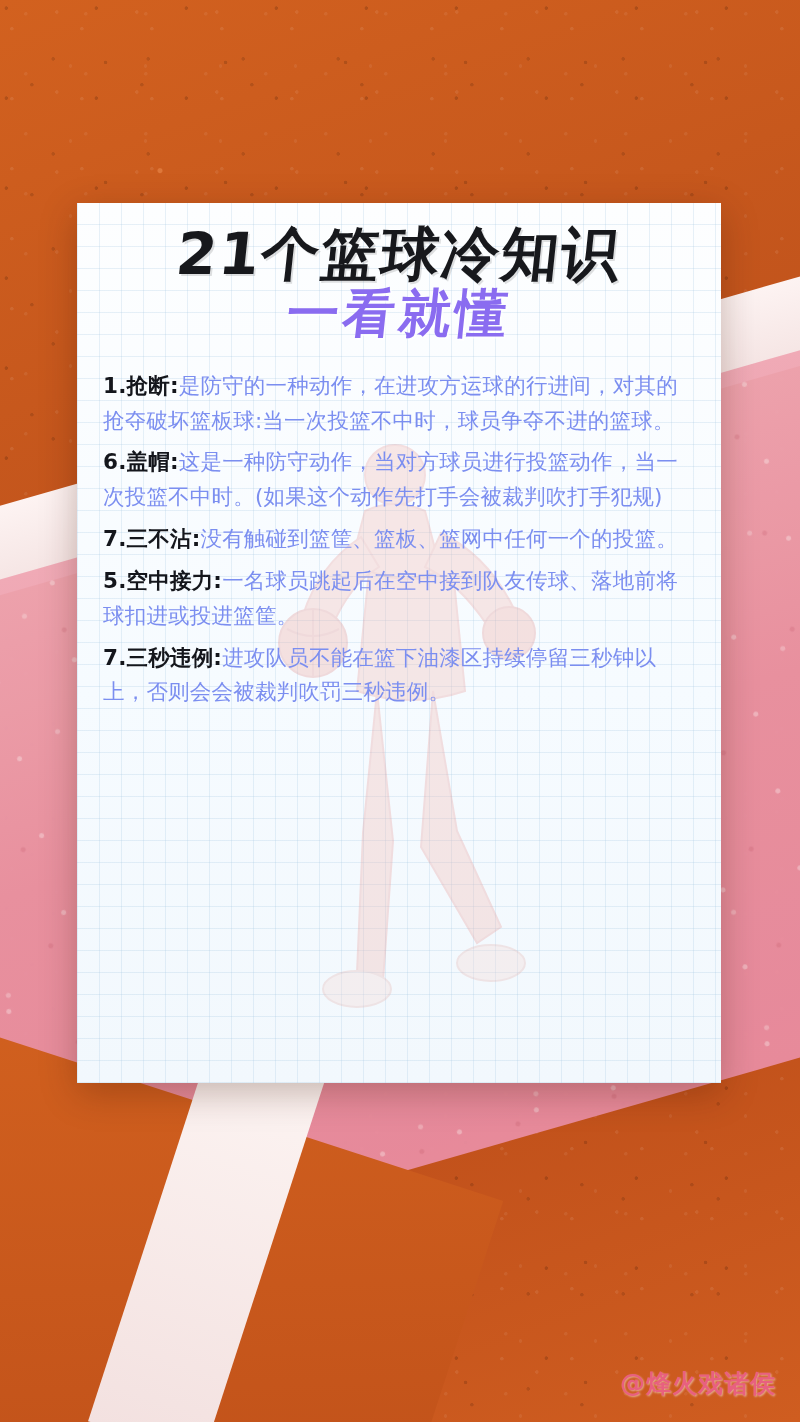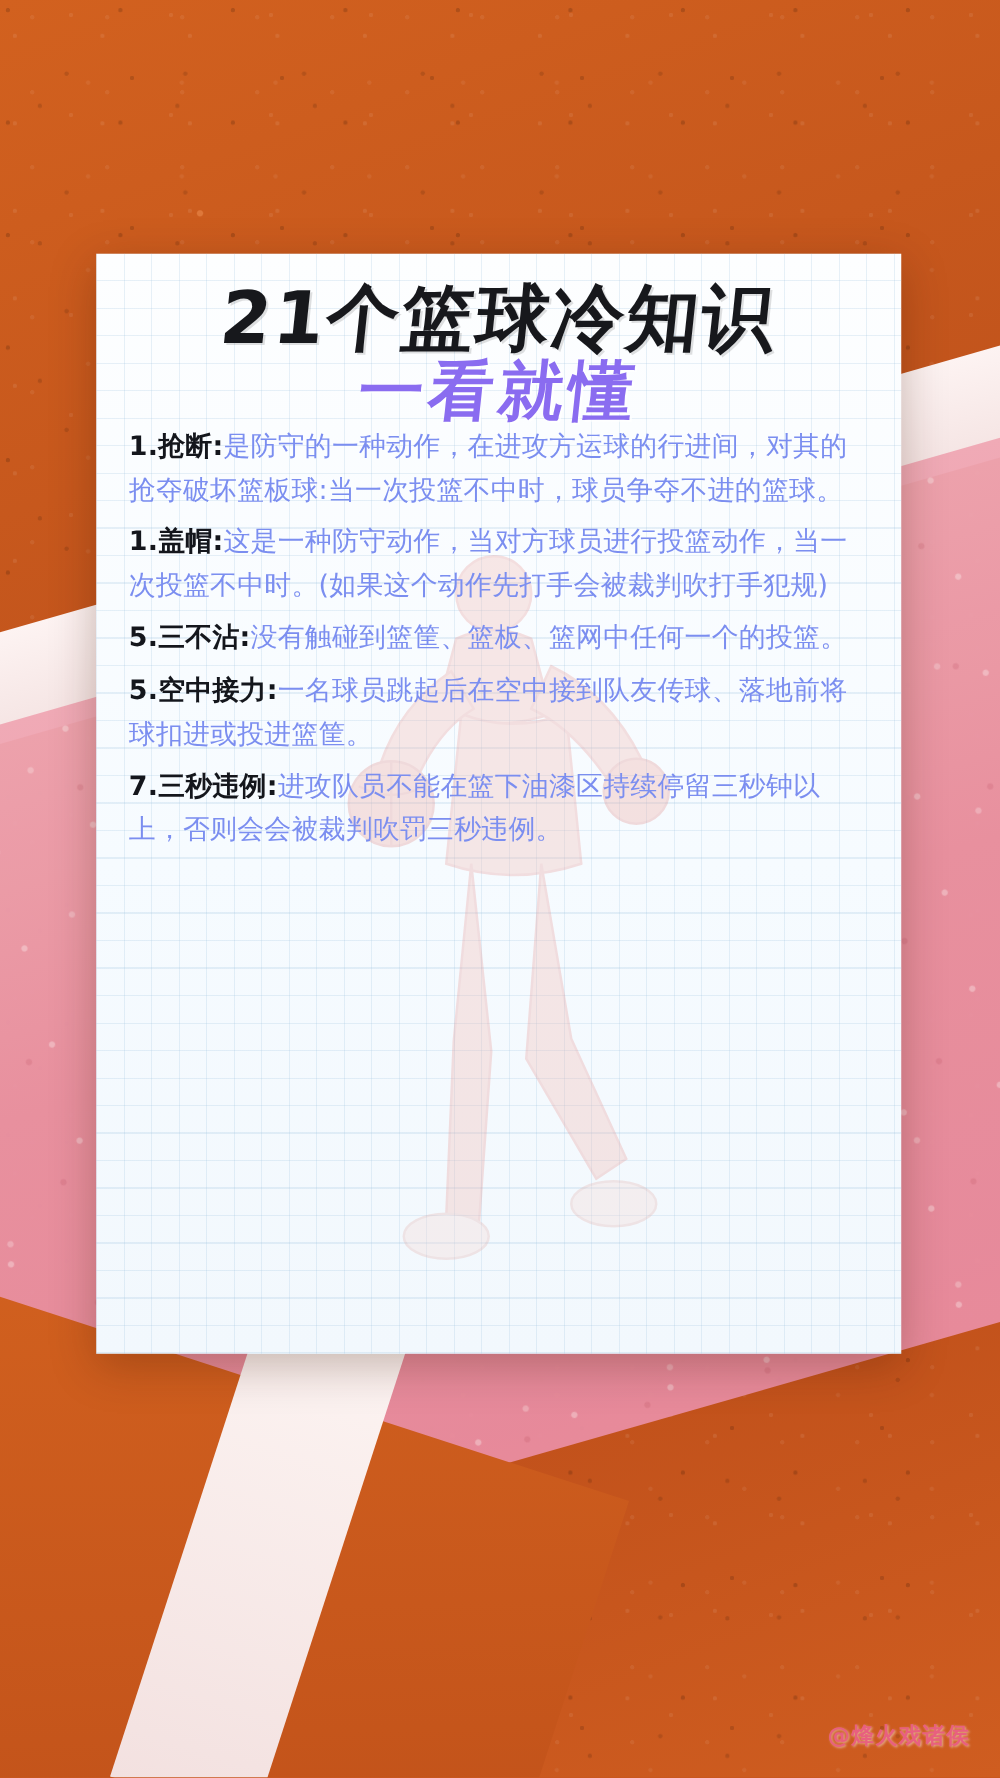--- a/index.html
+++ b/index.html
@@ -138,40 +138,41 @@
     font-size: 52px;
     line-height: 1.05;
     color: #8a6cf0;
     text-align: center;
     letter-spacing: 4px;
     transform: skewX(-6deg);
     margin-top: 2px;
     text-shadow: 2px 2px 0 rgba(255,255,255,0.7);
   }
   .items {
+    margin-top: 28px;
   }
   .item {
     font-family: "DejaVu Sans", sans-serif;
     font-size: 21.5px;
     line-height: 1.62;
     color: #7b8ef0;
     margin-bottom: 7px;
     text-align: left;
     letter-spacing: 0.2px;
   }
   .item .lead {
     color: #14161c;
     font-weight: bold;
   }
   .watermark {
     position: absolute;
     right: 24px;
     bottom: 22px;
     font-family: "DejaVu Sans", sans-serif;
-    font-size: 18px;
+    font-size: 25px;
     font-weight: bold;
     color: #e8607f;
     letter-spacing: 1px;
     text-shadow: 1px 1px 2px rgba(255,255,255,0.5);
   }
 </style>
 </head>
 <body>
 
 <div class="poster">
@@ -210,24 +211,24 @@
 
     <div class="card-inner">
       <div class="title-main">21个篮球冷知识</div>
       <div class="title-sub">一看就懂</div>
 
       <div class="items">
         <div class="item">
           <span class="lead">1.抢断:</span><span>是防守的一种动作，在进攻方运球的行进间，对其的抢夺破坏篮板球:当一次投篮不中时，球员争夺不进的篮球。</span>
         </div>
         <div class="item">
-          <span class="lead">1.盖帽:</span><span>这是一种防守动作，当对方球员进行投篮动作，当一次投篮不中时。(如果这个动作先打手会被裁判吹打手犯规)</span>
-        </div>
-        <div class="item">
-          <span class="lead">5.三不沾:</span><span>没有触碰到篮筐、篮板、篮网中任何一个的投篮。</span>
+          <span class="lead">6.盖帽:</span><span>这是一种防守动作，当对方球员进行投篮动作，当一次投篮不中时。(如果这个动作先打手会被裁判吹打手犯规)</span>
+        </div>
+        <div class="item">
+          <span class="lead">7.三不沾:</span><span>没有触碰到篮筐、篮板、篮网中任何一个的投篮。</span>
         </div>
         <div class="item">
           <span class="lead">5.空中接力:</span><span>一名球员跳起后在空中接到队友传球、落地前将球扣进或投进篮筐。</span>
         </div>
         <div class="item">
           <span class="lead">7.三秒违例:</span><span>进攻队员不能在篮下油漆区持续停留三秒钟以上，否则会会被裁判吹罚三秒违例。</span>
         </div>
       </div>
     </div>
   </div>

